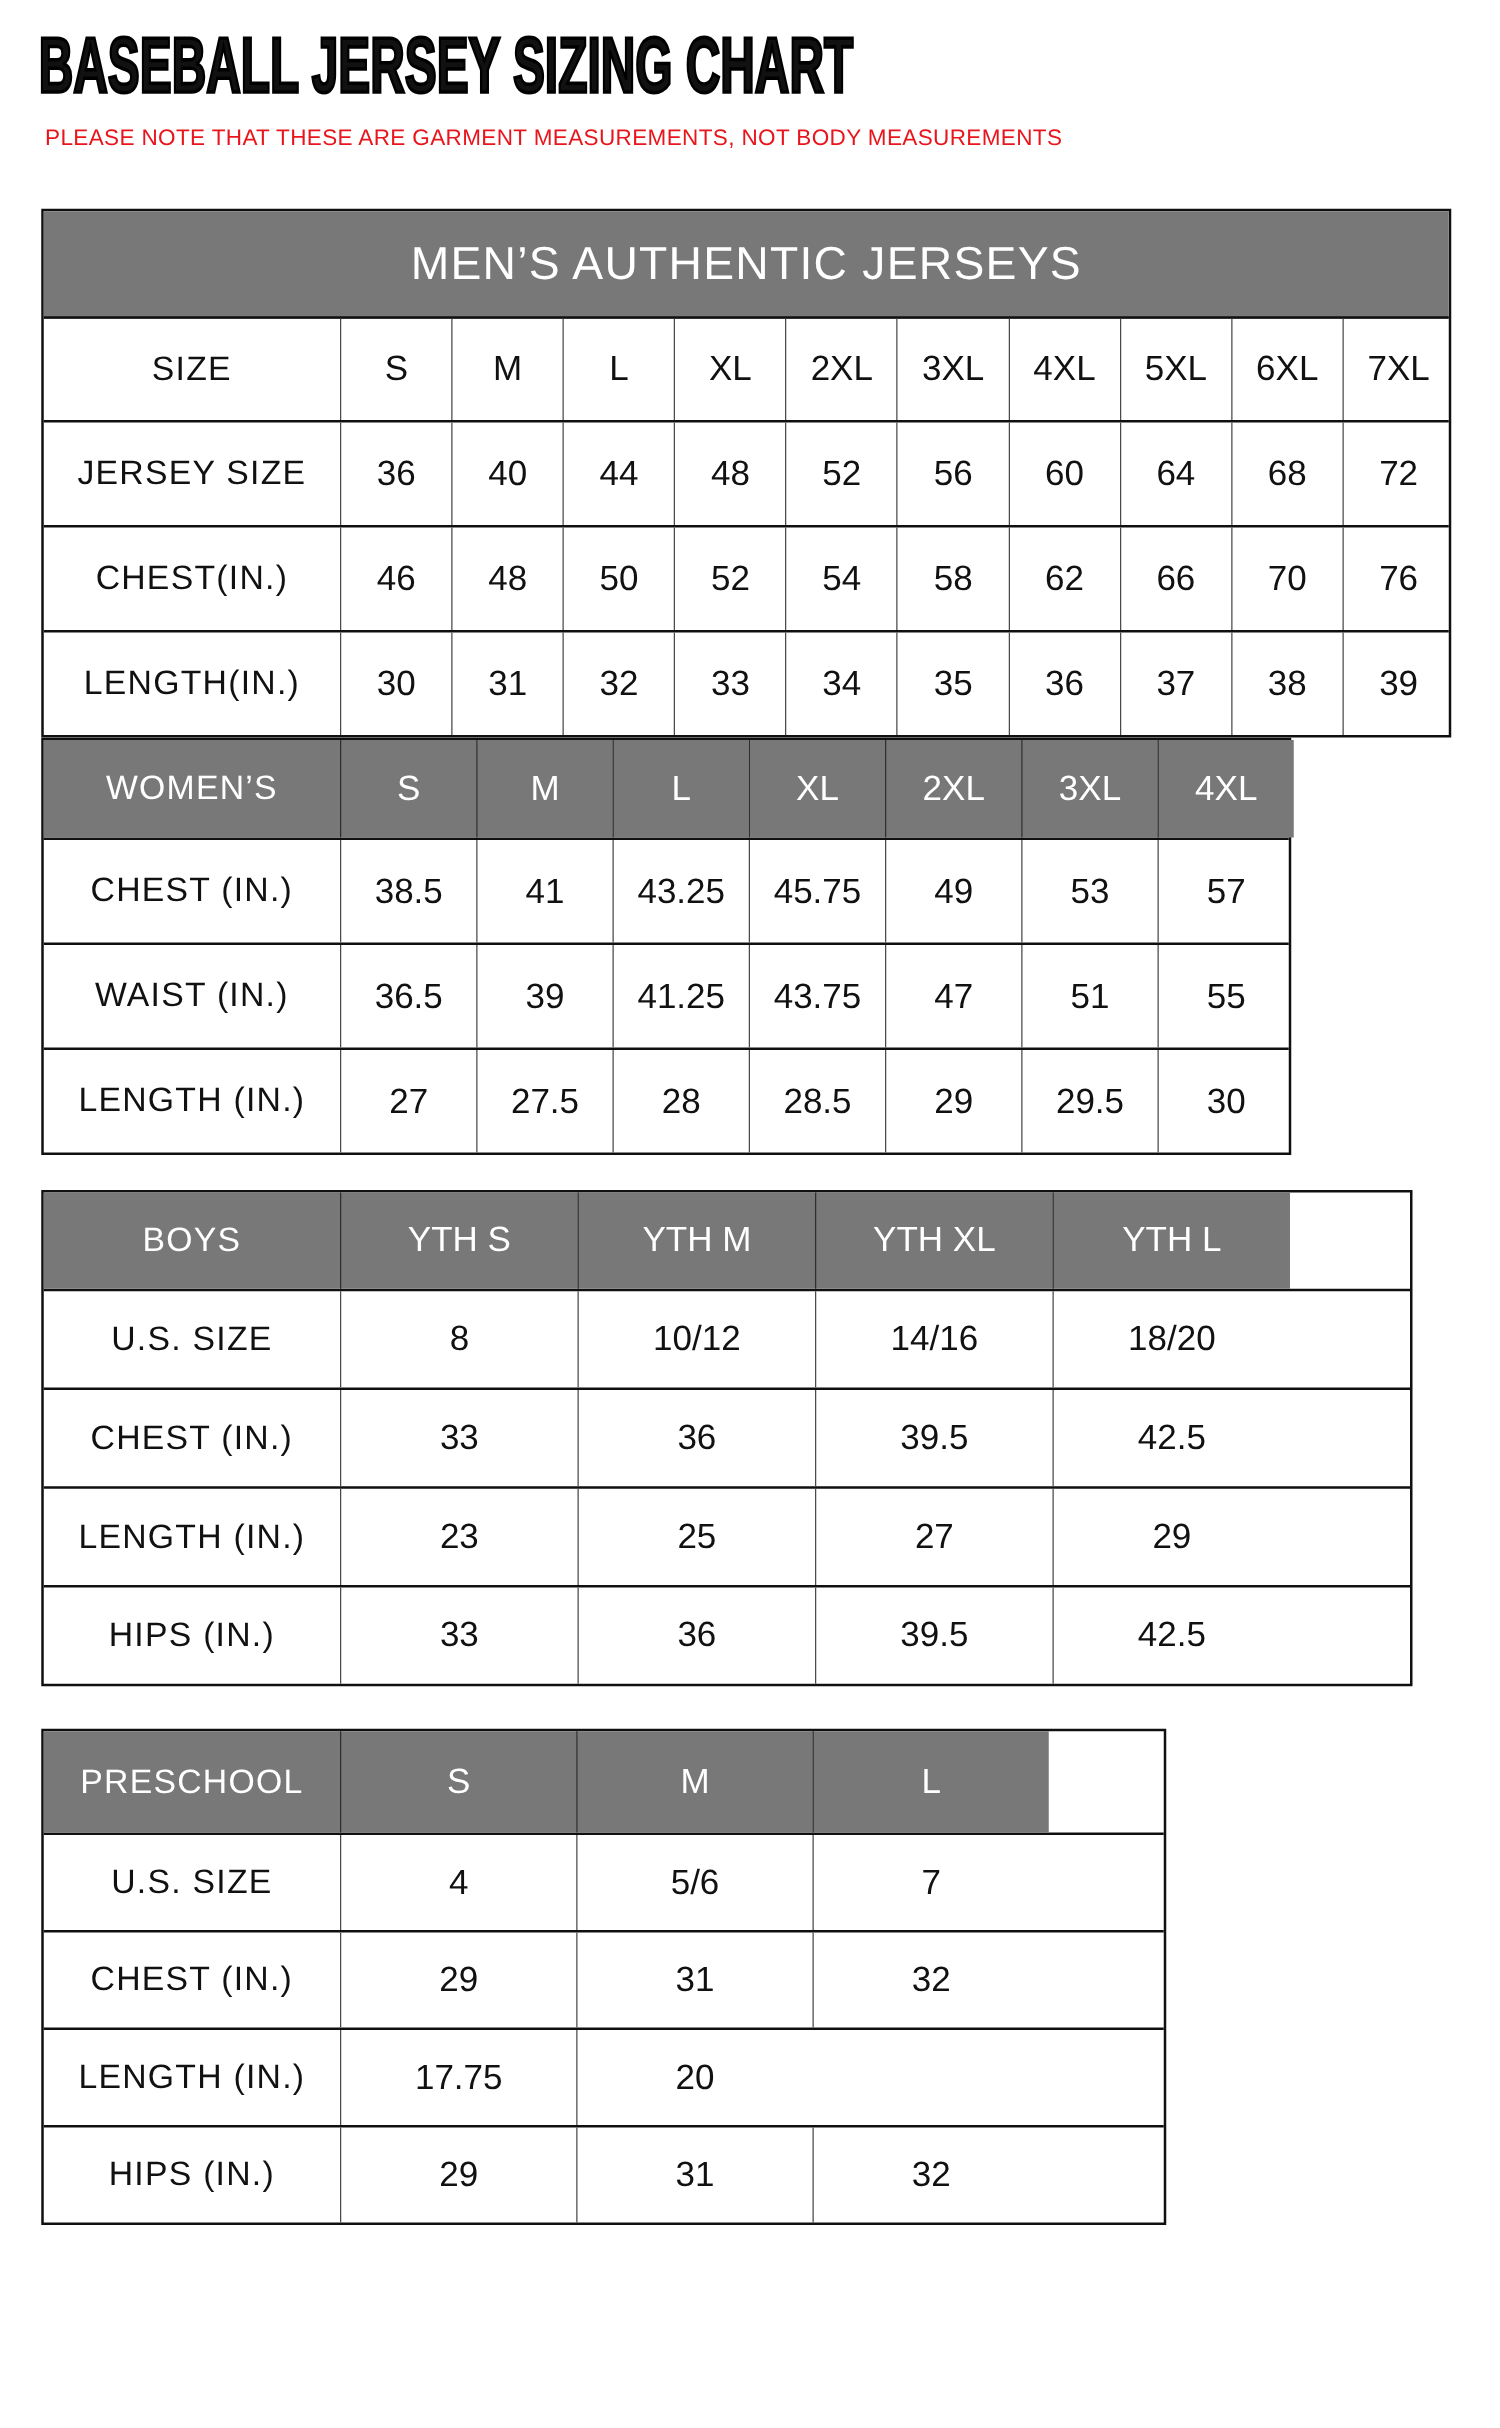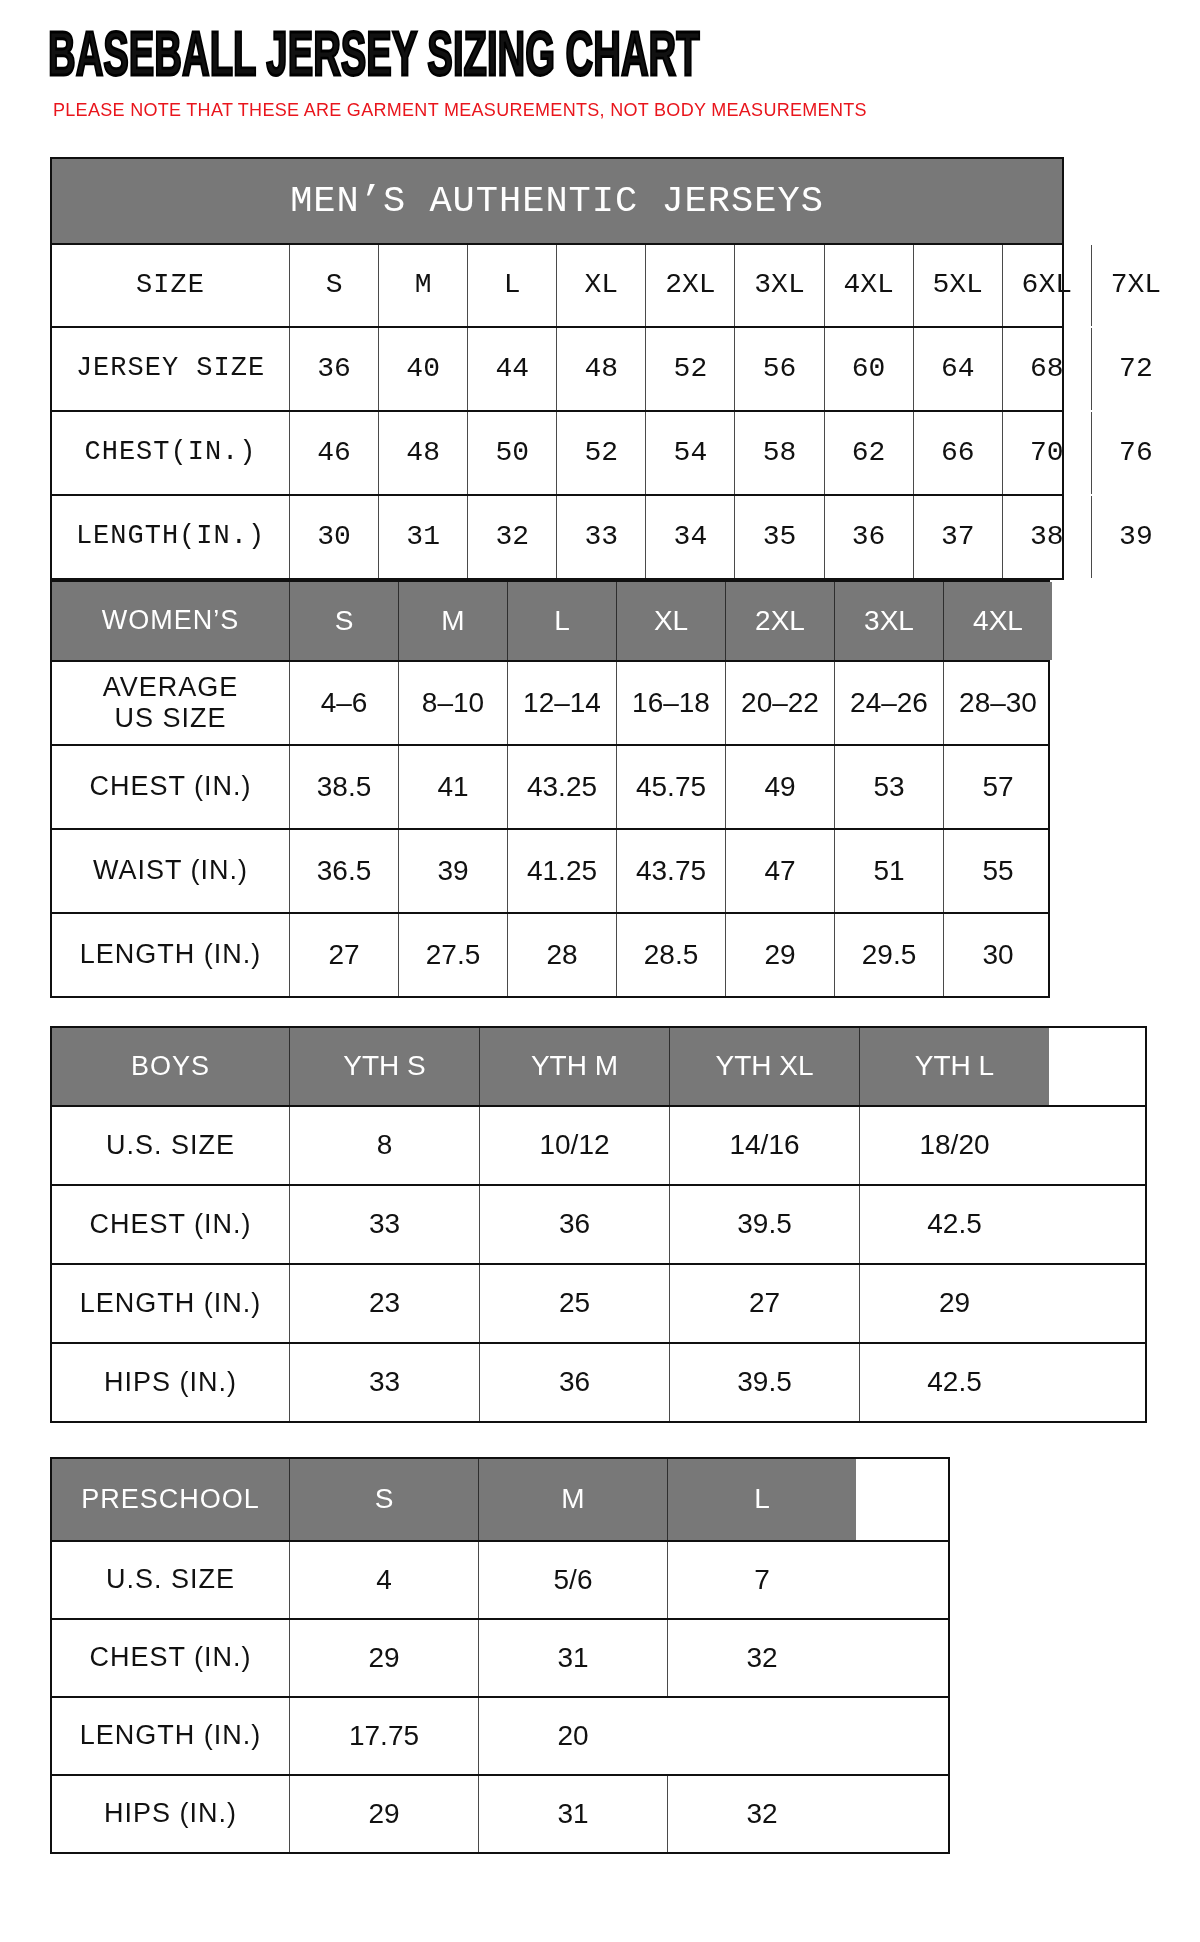--- a/index.html
+++ b/index.html
@@ -1,21 +1,21 @@
 <!DOCTYPE html>
 <html><head>
 <meta charset="utf-8">
 <style>
   html,body{margin:0;padding:0;background:#ffffff;}
   body{
     width:1200px;height:1942px;position:relative;overflow:hidden;
     font-family:"Liberation Sans",sans-serif;
     color:var(--body-text,#111);
   }
-  .page{padding:16px 0 0 50px;}
+  .page{padding:16px 0 0 33px;}
 
   
   h1.title{margin:6px 0 0 -2px;height:62px;line-height:62px;font-size:58px;font-weight:700;white-space:nowrap;}
   .title-inner{
     display:inline-block;transform:scale(0.66,1.08);transform-origin:left center;
     -webkit-text-stroke:2.6px #000;letter-spacing:0;
   }
 
   
   .note{
@@ -56,21 +56,21 @@
 <body style="--accent-red: #e9151c; --header-gray: #787878; --header-text: #ffffff; --body-text: #111111; --border-dark: #101010;">
 
 <div class="page">
 
   <h1 class="title">
     <span class="title-inner">BASEBALL JERSEY SIZING CHART</span>
   </h1>
 
   <p class="note">PLEASE NOTE THAT THESE ARE GARMENT MEASUREMENTS, NOT BODY MEASUREMENTS</p>
 
-  <section class="size-table" style="width:1014px;margin-top:32px;font-family:Liberation Mono, monospace;--label-w:237px;--col-w:89.1px;--row-h:82px;--head-h:81px;--banner-h:84px;">
+  <section class="size-table" style="width:1128px;margin-top:42px;--label-w:237px;--col-w:89.1px;--row-h:82px;--head-h:81px;--banner-h:84px;">
       <div class="banner">MEN’S AUTHENTIC JERSEYS</div>
       <div class="trow header-row">
         <div class="cell label-cell">SIZE</div>
         <div class="cell val-cell">S</div>
         <div class="cell val-cell">M</div>
         <div class="cell val-cell">L</div>
         <div class="cell val-cell">XL</div>
         <div class="cell val-cell">2XL</div>
         <div class="cell val-cell">3XL</div>
         <div class="cell val-cell">4XL</div>
@@ -124,31 +124,20 @@
         <div class="cell label-cell">WOMEN’S</div>
         <div class="cell val-cell">S</div>
         <div class="cell val-cell">M</div>
         <div class="cell val-cell">L</div>
         <div class="cell val-cell">XL</div>
         <div class="cell val-cell">2XL</div>
         <div class="cell val-cell">3XL</div>
         <div class="cell val-cell">4XL</div>
       </div>
       <div class="trow">
-        <div class="cell label-cell">AVERAGE
-US SIZE</div>
-        <div class="cell val-cell">4–6</div>
-        <div class="cell val-cell">8–10</div>
-        <div class="cell val-cell">12–14</div>
-        <div class="cell val-cell">16–18</div>
-        <div class="cell val-cell">20–22</div>
-        <div class="cell val-cell">24–26</div>
-        <div class="cell val-cell">28–30</div>
-      </div>
-      <div class="trow">
         <div class="cell label-cell">CHEST (IN.)</div>
         <div class="cell val-cell">38.5</div>
         <div class="cell val-cell">41</div>
         <div class="cell val-cell">43.25</div>
         <div class="cell val-cell">45.75</div>
         <div class="cell val-cell">49</div>
         <div class="cell val-cell">53</div>
         <div class="cell val-cell">57</div>
       </div>
       <div class="trow">

